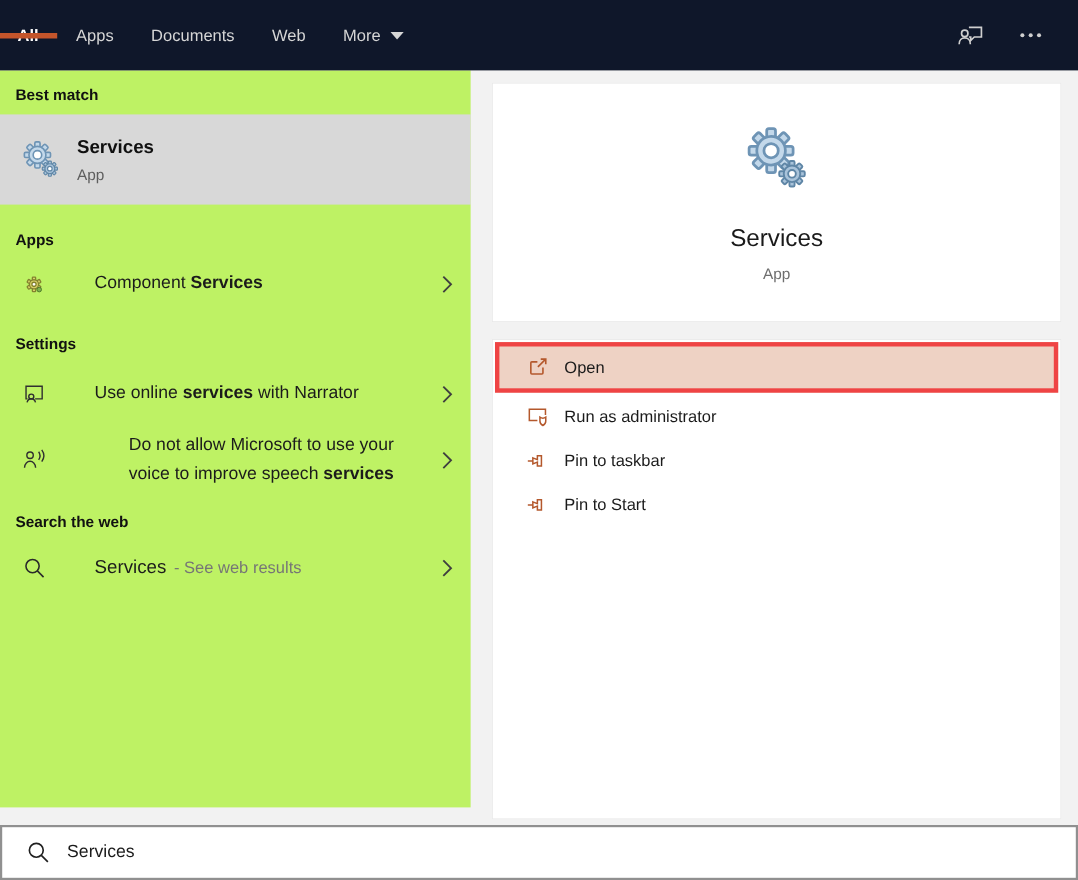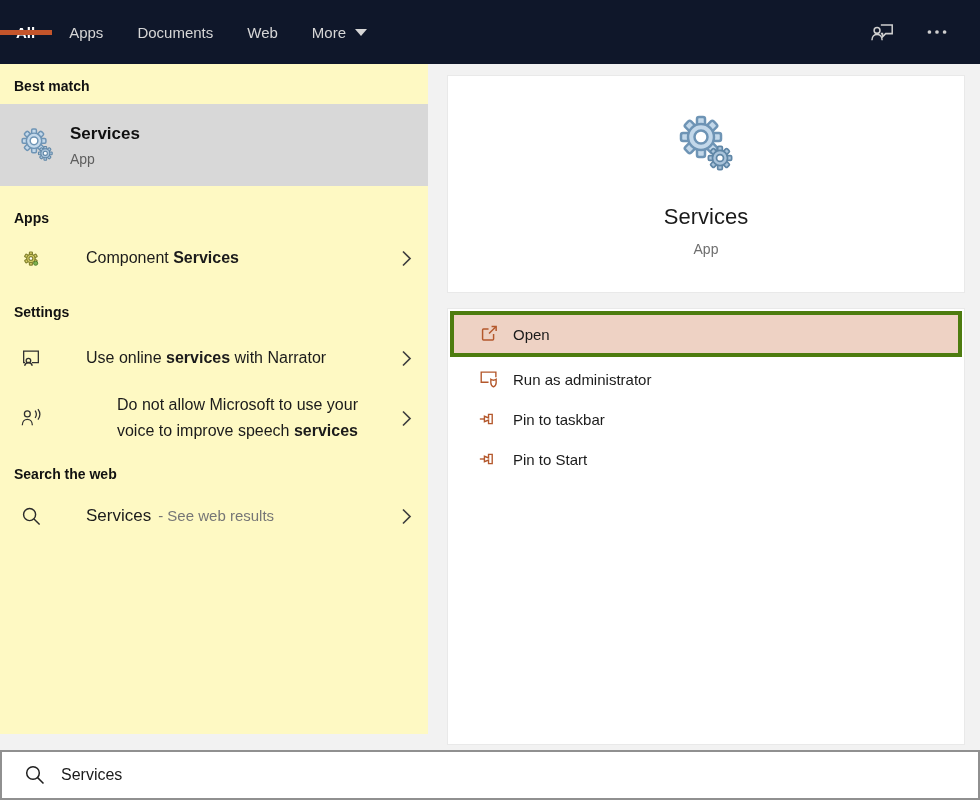--- a/index.html
+++ b/index.html
@@ -16,21 +16,21 @@
   .tab.active { color:#ffffff; font-weight:bold; }
   .tab .underline { position:absolute; bottom:6px; left:50%; transform:translateX(-50%);
                     width:52px; height:5px; background:#c4552b; }
   .caret-down { display:inline-block; margin-left:9px; width:0; height:0;
                 border-left:6px solid transparent; border-right:6px solid transparent;
                 border-top:7px solid #d6d6d6; }
   .topbar-icons { margin-left:auto; display:flex; align-items:center; gap:28px; padding-right:30px; }
   .tb-icon { display:flex; align-items:center; justify-content:center; width:26px; height:26px; cursor:pointer; }
 
   
-  .left { position:absolute; top:64px; left:0; width:428px; bottom:66px; background:#fef9c3; overflow:hidden; }
+  .left { position:absolute; top:64px; left:0; width:428px; bottom:66px; background:#bef264; overflow:hidden; }
   .sec-header { font-size:14px; font-weight:bold; color:#111; padding-left:14px; }
   .h-bestmatch { margin-top:14px; }
   .h-apps { margin-top:24px; }
   .h-settings { margin-top:26px; }
   .h-web { margin-top:22px; }
 
   .best-row { margin-top:10px; height:82px; background:#d8d8d8; display:flex; align-items:center;
               padding-left:18px; cursor:pointer; }
   .best-row .app-ic { width:38px; height:38px; margin-right:14px; flex:none; }
   .bm-title { font-size:17px; font-weight:bold; color:#101010; }
@@ -55,21 +55,21 @@
   .card { position:absolute; left:19px; right:15px; background:#ffffff; border:1px solid #e9e9e9; }
   .card-info { top:11px; height:218px; text-align:center; }
   .card-info .app-ic-lg { margin:36px auto 0; width:64px; height:64px; }
   .app-title { font-size:22px; color:#1a1a1a; margin-top:28px; }
   .app-type { font-size:14px; color:#6e6e6e; margin-top:11px; }
   .card-actions { top:244px; bottom:5px; }
 
   .action { display:flex; align-items:center; height:40px; padding-left:30px;
             font-size:15px; color:#1b1b1b; cursor:pointer; }
   .action .aic { width:22px; height:22px; margin-right:13px; flex:none; display:flex; align-items:center; justify-content:center; }
-  .action-open { height:46px; margin:2px 2px 2px 2px; border:4px solid #4d7c0f;
+  .action-open { height:46px; margin:2px 2px 2px 2px; border:4px solid #ef4444;
                  background:#eed2c4; padding-left:24px; }
 
   
   .searchbar { position:absolute; left:0; right:0; bottom:0; height:50px; background:#ffffff;
                border:2px solid #909090; display:flex; align-items:center; padding-left:22px; z-index:6; }
   .searchbar .sic { width:22px; height:22px; margin-right:15px; flex:none; }
   .searchbar input { border:none; outline:none; font-family:"Liberation Sans",sans-serif;
                      font-size:16px; color:#1a1a1a; flex:1; background:transparent; }
 
   svg { display:block; }

